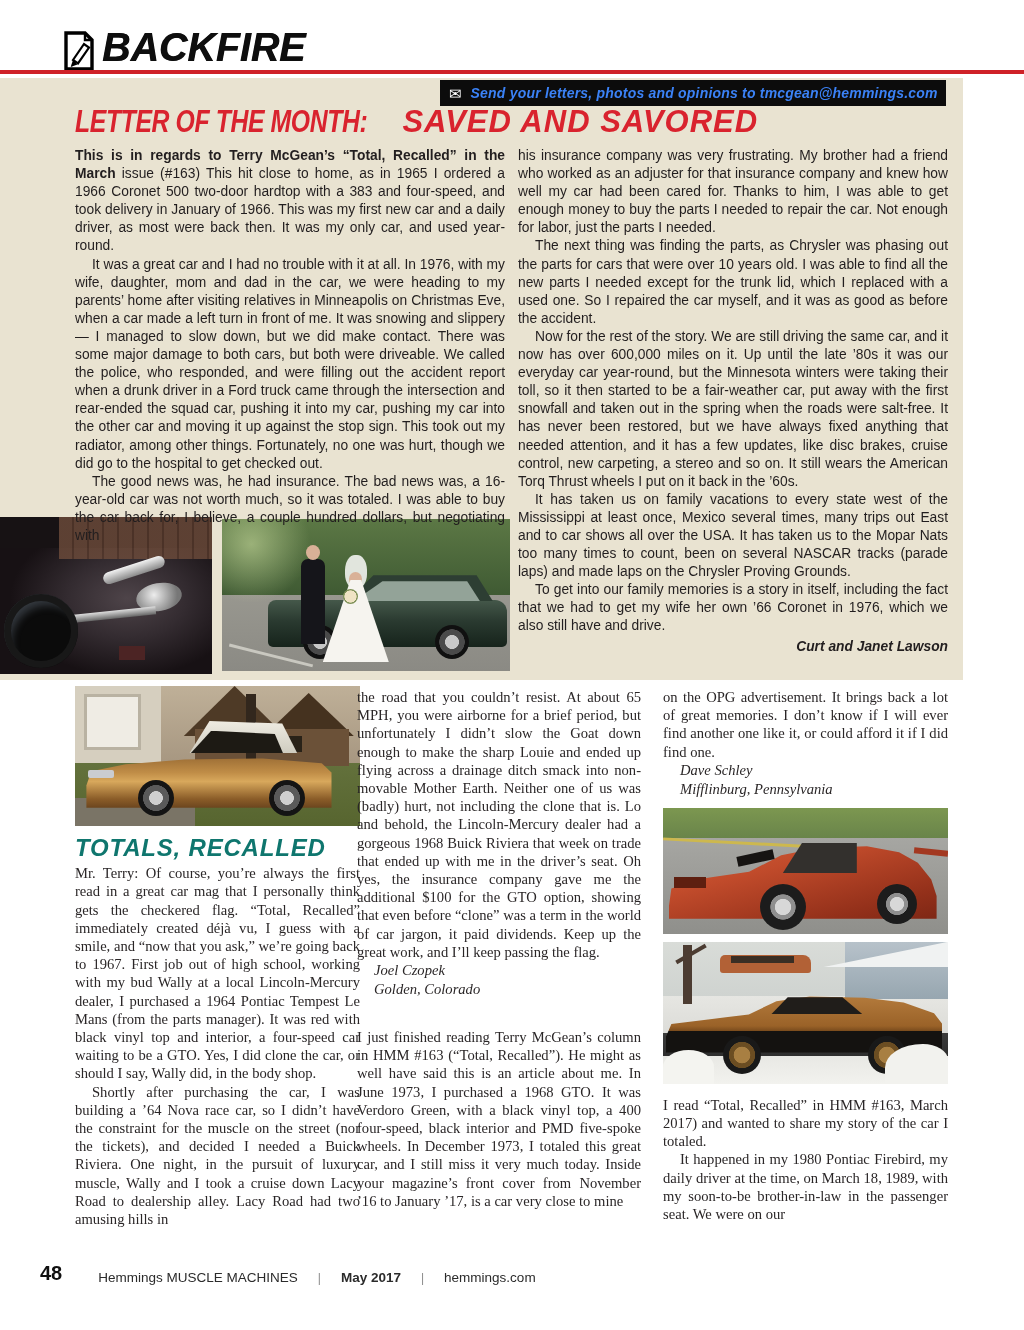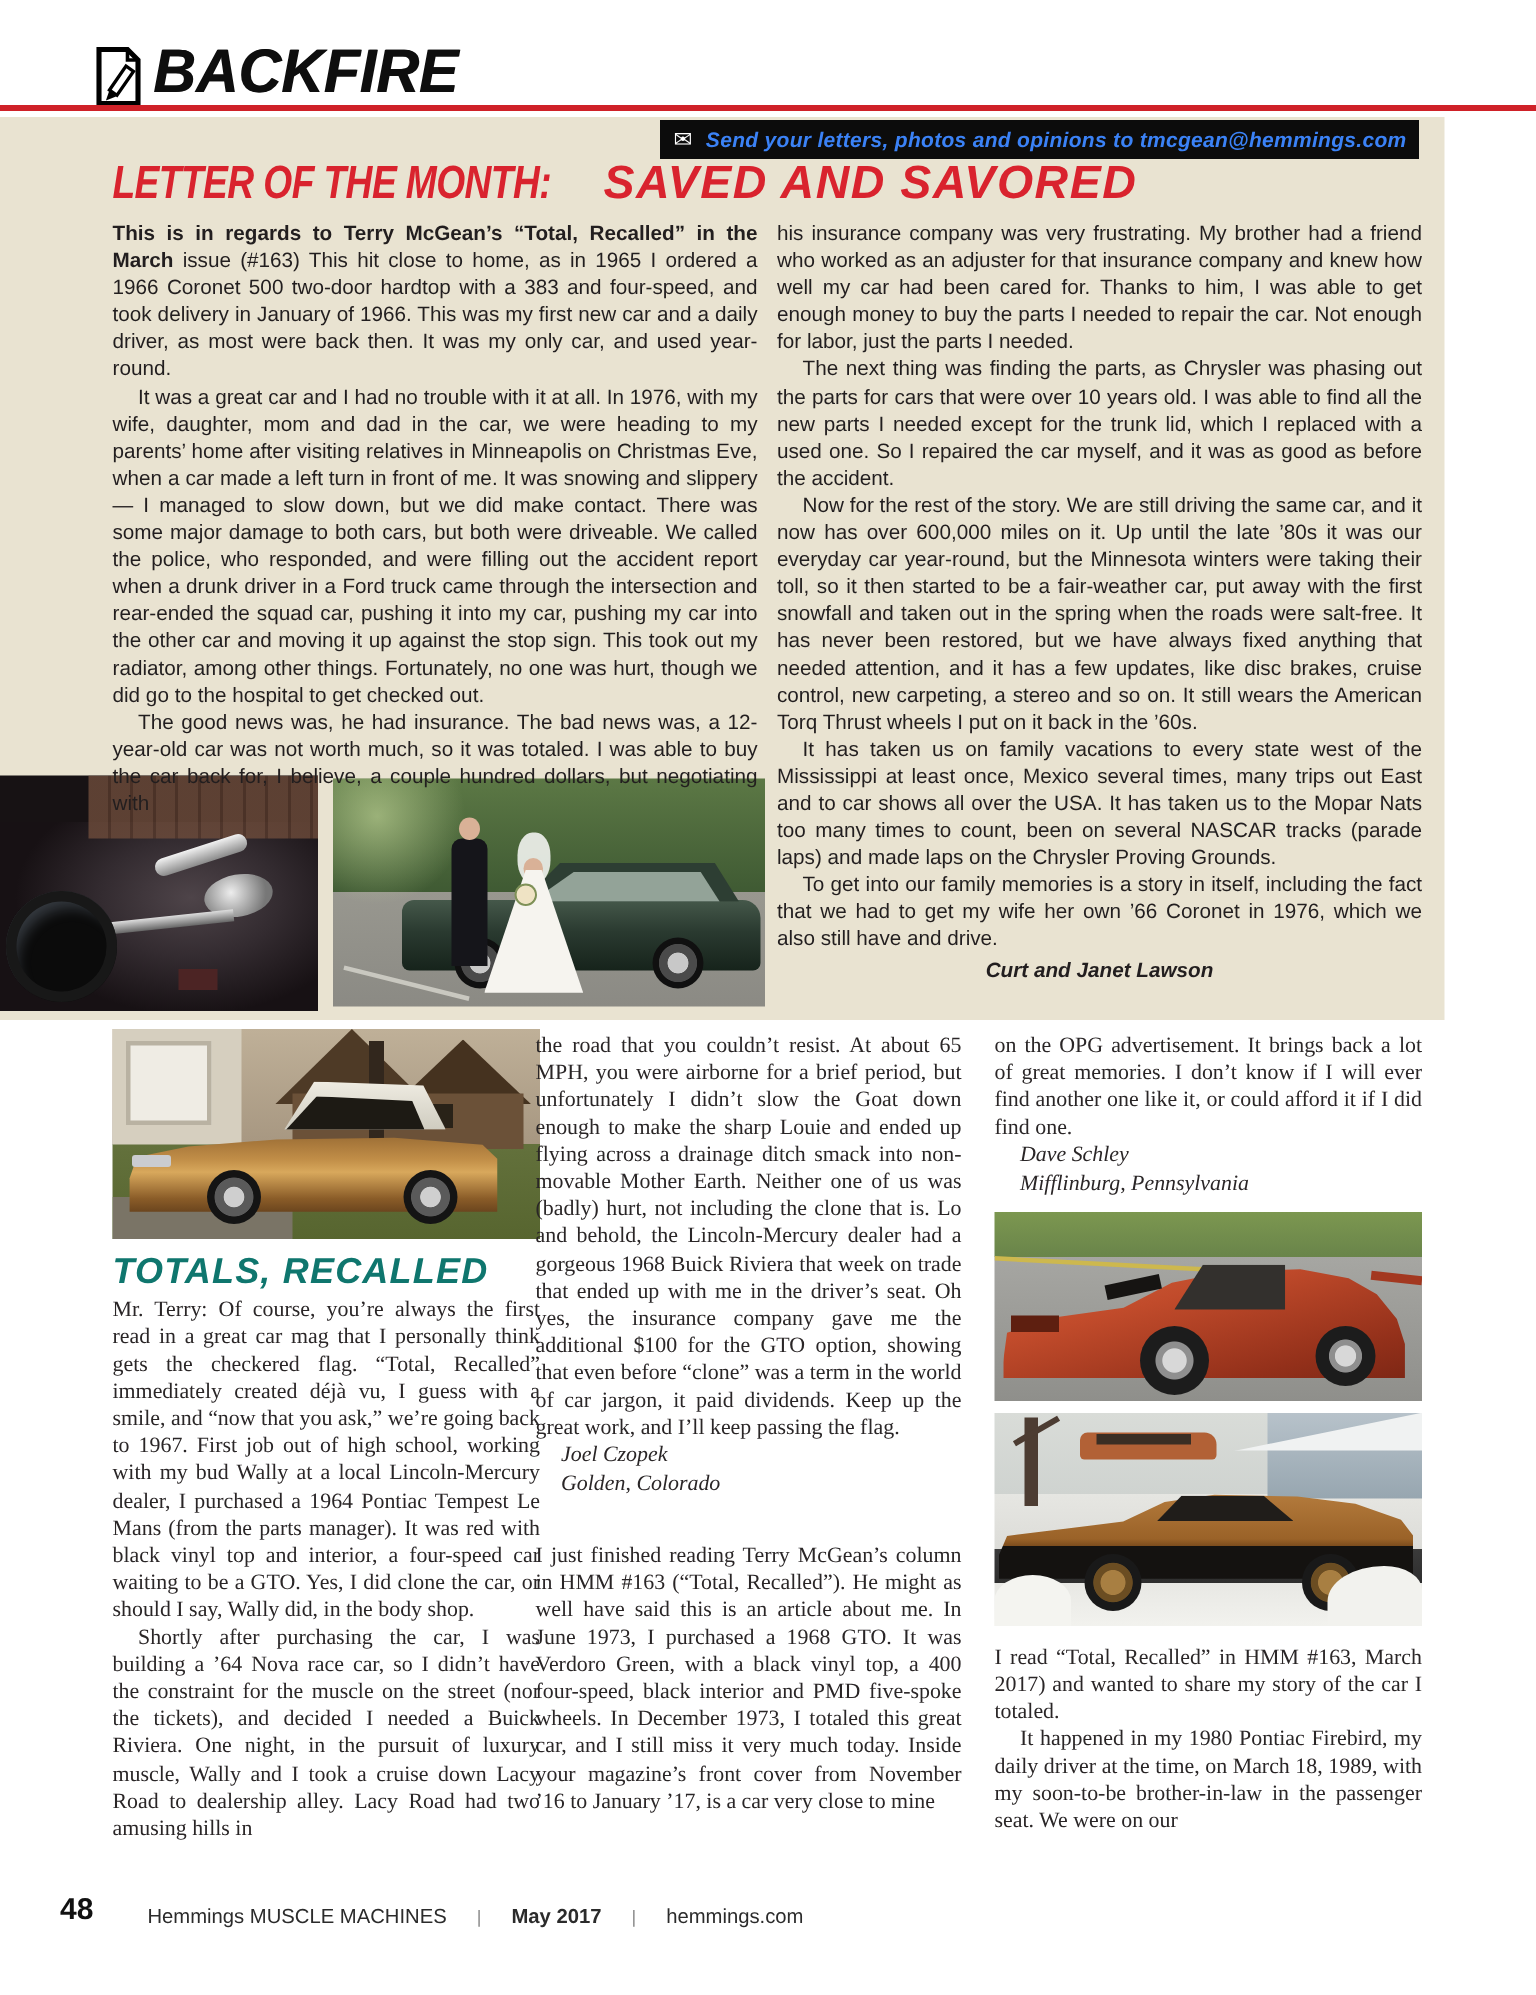--- a/index.html
+++ b/index.html
@@ -22,21 +22,21 @@
              font-style:italic;z-index:2;}
   .lom-title .lab{display:inline-block;font-size:31px;font-weight:bold;transform:scaleX(.8);
                   transform-origin:left;letter-spacing:-.5px;}
   .lom-title .tit{display:inline-block;font-size:31px;font-weight:bold;letter-spacing:1px;
                   margin-left:-38px;}
   .lcol{position:absolute;top:147px;width:430px;text-align:justify;font-size:13.8px;
         line-height:18.1px;color:#221e1f;z-index:1;}
   .lcol p{margin:0;}
   .lcol p.ind{text-indent:17px;}
   .lcol .lead{font-weight:bold;}
-  .lsig{font-weight:bold;font-style:italic;line-height:19px;margin-top:1px;text-align:center;}
+  .lsig{font-weight:bold;font-style:italic;line-height:19px;margin-top:1px;text-align:right;}
 
   
   .ph{position:absolute;overflow:hidden;}
   .ph div{position:absolute;}
   .phf{position:relative;overflow:hidden;}  
   .phf div{position:absolute;}
   .wheel{border-radius:50%;}
 
   
   .p-crash{left:0;top:517px;width:212px;height:157px;background:#171214;}
@@ -191,21 +191,21 @@
 
   <div class="beige"></div>
 
   <div class="lom-title">
     <span class="lab">LETTER OF THE MONTH:</span><span class="tit"> SAVED AND SAVORED</span>
   </div>
 
   <div class="lcol" style="left:75px;">
     <p><span class="lead">This is in regards to Terry McGean’s “Total, Recalled” in the March </span><span>issue (#163) This hit close to home, as in 1965 I ordered a 1966 Coronet 500 two-door hardtop with a 383 and four-speed, and took delivery in January of 1966. This was my first new car and a daily driver, as most were back then. It was my only car, and used year-round.</span></p>
     <p class="ind">It was a great car and I had no trouble with it at all. In 1976, with my wife, daughter, mom and dad in the car, we were heading to my parents’ home after visiting relatives in Minneapolis on Christmas Eve, when a car made a left turn in front of me. It was snowing and slippery — I managed to slow down, but we did make contact. There was some major damage to both cars, but both were driveable. We called the police, who responded, and were filling out the accident report when a drunk driver in a Ford truck came through the intersection and rear-ended the squad car, pushing it into my car, pushing my car into the other car and moving it up against the stop sign. This took out my radiator, among other things. Fortunately, no one was hurt, though we did go to the hospital to get checked out.</p>
-    <p class="ind">The good news was, he had insurance. The bad news was, a 12-year-old car was not worth much, so it was totaled. I was able to buy the car back for, I believe, a couple hundred dollars, but negotiating with</p>
+    <p class="ind">The good news was, he had insurance. The bad news was, a 16-year-old car was not worth much, so it was totaled. I was able to buy the car back for, I believe, a couple hundred dollars, but negotiating with</p>
   </div>
 
   <div class="lcol" style="left:518px;">
     <p>his insurance company was very frustrating. My brother had a friend who worked as an adjuster for that insurance company and knew how well my car had been cared for. Thanks to him, I was able to get enough money to buy the parts I needed to repair the car. Not enough for labor, just the parts I needed.</p>
     <p class="ind">The next thing was finding the parts, as Chrysler was phasing out the parts for cars that were over 10 years old. I was able to find all the new parts I needed except for the trunk lid, which I replaced with a used one. So I repaired the car myself, and it was as good as before the accident.</p>
     <p class="ind">Now for the rest of the story. We are still driving the same car, and it now has over 600,000 miles on it. Up until the late ’80s it was our everyday car year-round, but the Minnesota winters were taking their toll, so it then started to be a fair-weather car, put away with the first snowfall and taken out in the spring when the roads were salt-free. It has never been restored, but we have always fixed anything that needed attention, and it has a few updates, like disc brakes, cruise control, new carpeting, a stereo and so on. It still wears the American Torq Thrust wheels I put on it back in the ’60s.</p>
     <p class="ind">It has taken us on family vacations to every state west of the Mississippi at least once, Mexico several times, many trips out East and to car shows all over the USA. It has taken us to the Mopar Nats too many times to count, been on several NASCAR tracks (parade laps) and made laps on the Chrysler Proving Grounds.</p>
     <p class="ind">To get into our family memories is a story in itself, including the fact that we had to get my wife her own ’66 Coronet in 1976, which we also still have and drive.</p>
     <div class="lsig">Curt and Janet Lawson</div>
   </div>

